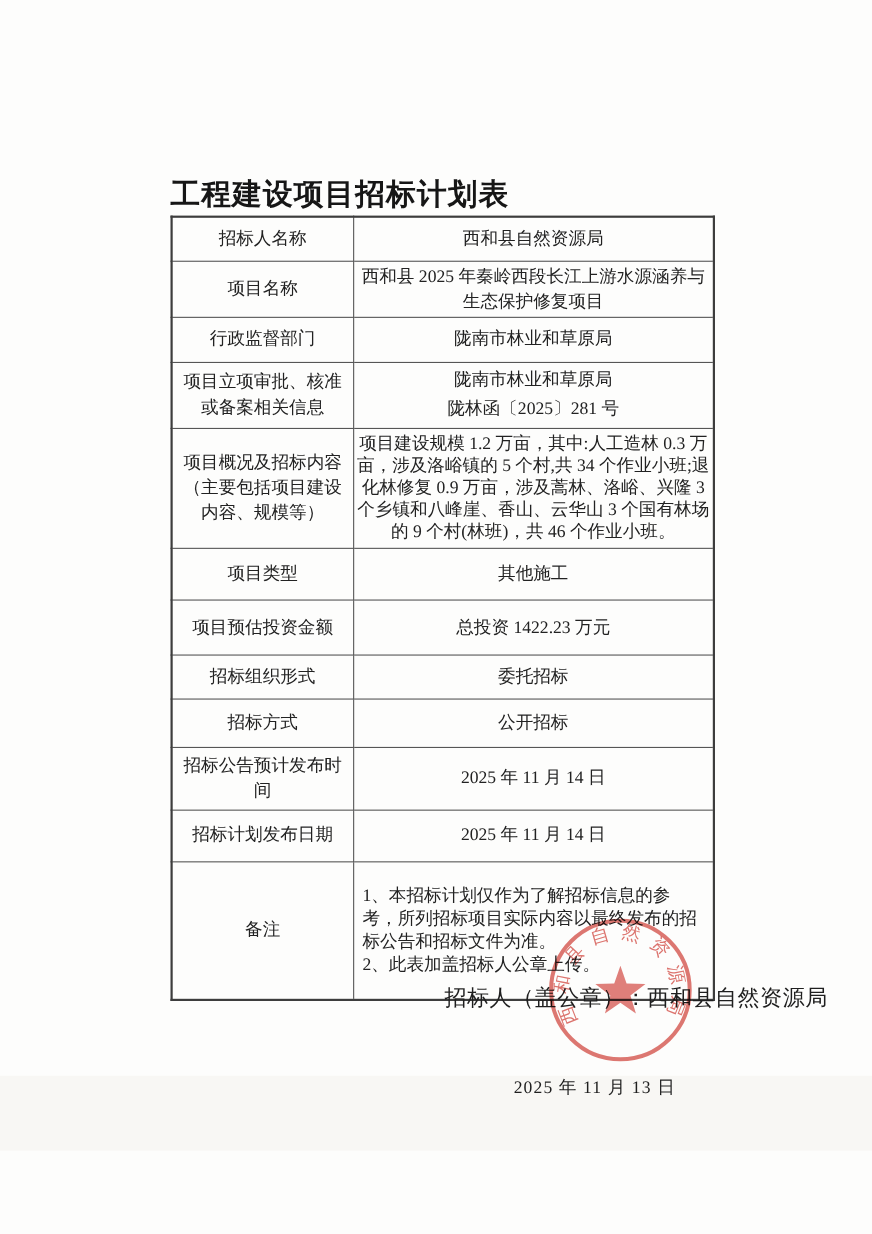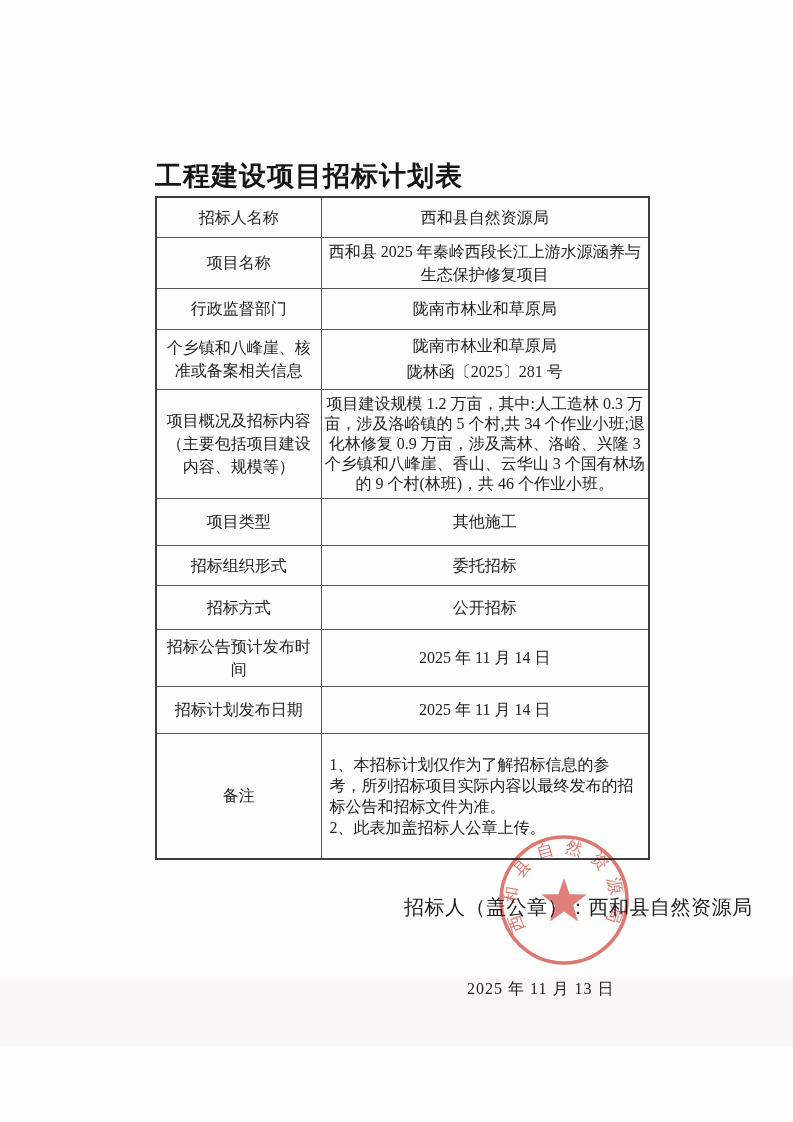--- a/index.html
+++ b/index.html
@@ -89,31 +89,35 @@
     </tr>
     <tr class="r2">
       <td class="label">项目名称</td>
       <td class="value">西和县 2025 年秦岭西段长江上游水源涵养与生态保护修复项目</td>
     </tr>
     <tr class="r3">
       <td class="label">行政监督部门</td>
       <td class="value">陇南市林业和草原局</td>
     </tr>
     <tr class="r4">
-      <td class="label">个乡镇和八峰崖、核准或备案相关信息</td>
+      <td class="label">项目立项审批、核准或备案相关信息</td>
       <td class="value prewrap">陇南市林业和草原局
 陇林函〔2025〕281 号</td>
     </tr>
     <tr class="r5">
       <td class="label">项目概况及招标内容（主要包括项目建设内容、规模等）</td>
       <td class="value">项目建设规模 1.2 万亩，其中:人工造林 0.3 万亩，涉及洛峪镇的 5 个村,共 34 个作业小班;退化林修复 0.9 万亩，涉及蒿林、洛峪、兴隆 3 个乡镇和八峰崖、香山、云华山 3 个国有林场的 9 个村(林班)，共 46 个作业小班。</td>
     </tr>
     <tr class="r6">
       <td class="label">项目类型</td>
       <td class="value">其他施工</td>
+    </tr>
+    <tr class="r7">
+      <td class="label">项目预估投资金额</td>
+      <td class="value">总投资 1422.23 万元</td>
     </tr>
     <tr class="r8">
       <td class="label">招标组织形式</td>
       <td class="value">委托招标</td>
     </tr>
     <tr class="r9">
       <td class="label">招标方式</td>
       <td class="value">公开招标</td>
     </tr>
     <tr class="r10">

